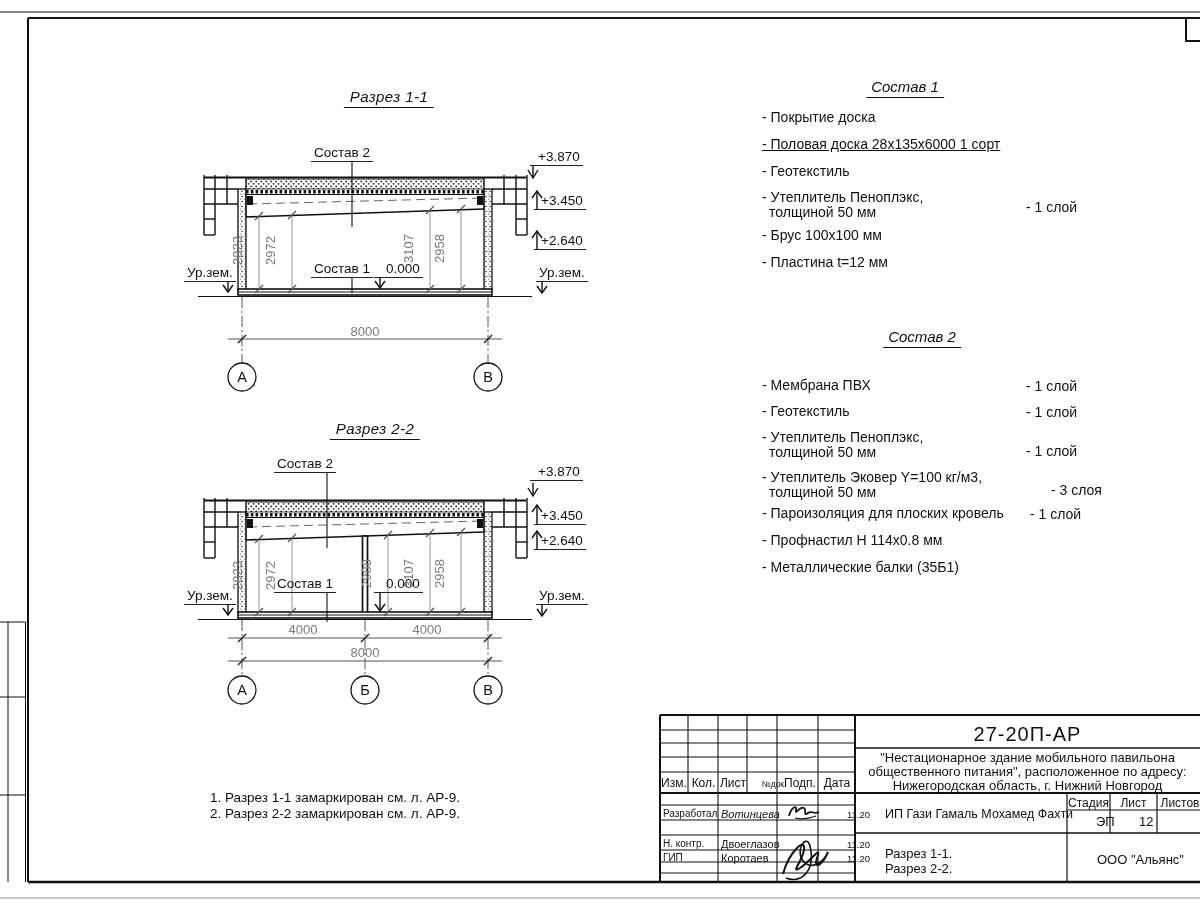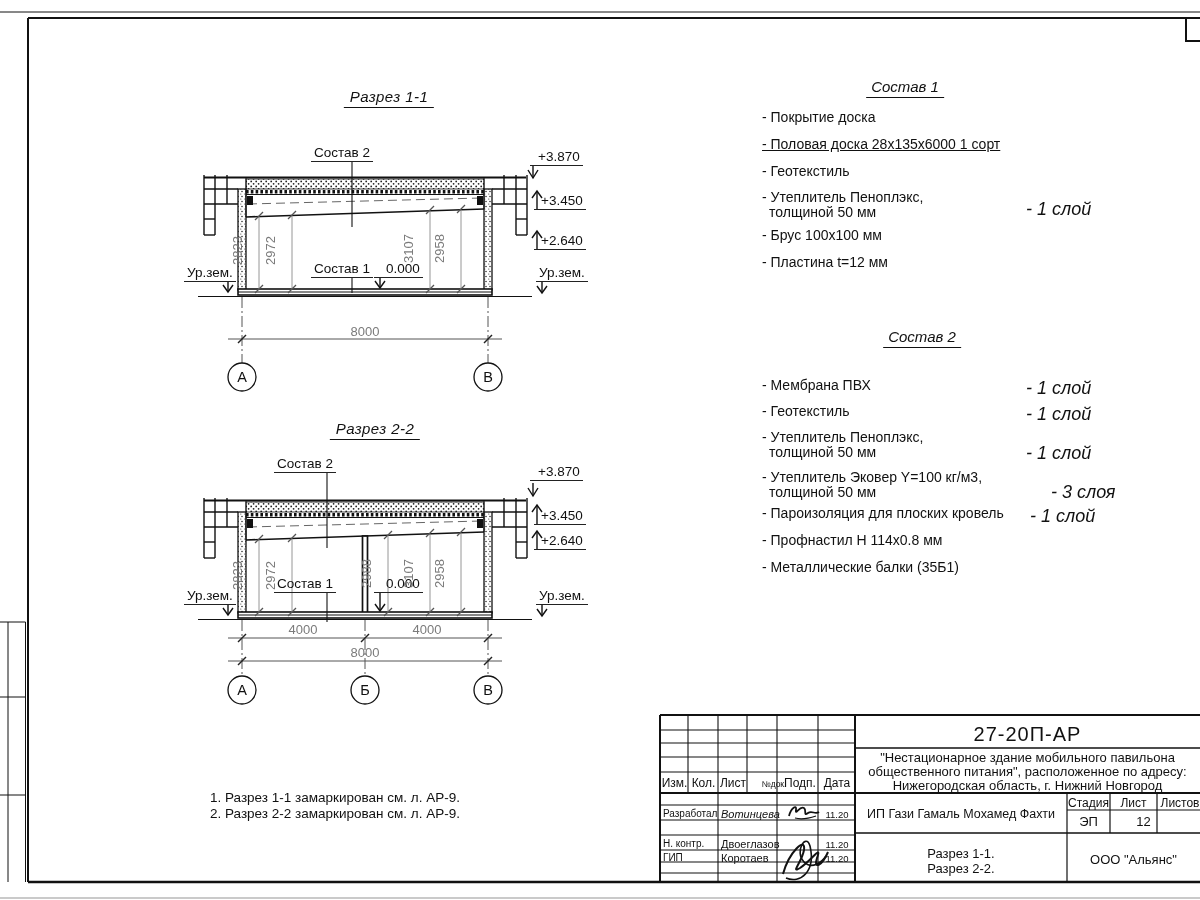--- a/index.html
+++ b/index.html
@@ -8,27 +8,27 @@
   svg.geo{position:absolute;left:0;top:0;z-index:0;}
   .t{position:absolute;white-space:nowrap;z-index:2;}
   .ctr{transform:translateX(-50%);}
   .ttl{font-style:italic;font-size:15px;letter-spacing:.4px;border-bottom:1.4px solid #111;padding:0 6px 2px;}
   .ann{font-size:13.5px;line-height:15px;border-bottom:1.2px solid #222;padding:0 3px 1px;}
   .dim{font-size:13px;color:#7b7b7b;line-height:13px;}
   .vdim{font-size:13px;color:#7b7b7b;line-height:13px;transform:rotate(-90deg);transform-origin:left bottom;}
   .axl{width:28px;text-align:center;font-size:14.5px;line-height:14px;}
   .list-head{font-style:italic;font-size:15px;border-bottom:1.3px solid #111;padding:0 5px 2px;}
   .li{font-size:14px;line-height:15px;}
-  .qty{font-size:18px;font-style:italic;}
+  .qty{font-size:14px;}
   .note{font-size:13.5px;line-height:16.5px;}
   .tb{font-size:11px;}
   .tb-head{font-size:12px;text-align:center;}
   .tb-doc{font-size:20px;letter-spacing:1px;text-align:center;}
   .tb-proj{font-size:13px;line-height:14.5px;text-align:center;}
-  .tb-cell{text-align:center;}
+  .tb-cell{text-align:left;padding-left:28px;}
 </style>
 </head>
 <body>
 
 <svg class="geo" width="1200" height="900" viewBox="0 0 1200 900">
   <defs>
     <pattern id="stip" width="5" height="5" patternUnits="userSpaceOnUse">
       <circle cx="1.2" cy="1.4" r="0.9" fill="#222"></circle>
       <circle cx="3.6" cy="3.8" r="0.9" fill="#222"></circle>
     </pattern>
@@ -342,21 +342,21 @@
 <span class="t tb-proj" style="left:857px;top:779px;width:341px;">Нижегородская область, г. Нижний Новгород</span>
 <span class="t tb tb-cell" style="left:857px;top:807px;width:208px;font-size:12.5px;">ИП Гази Гамаль Мохамед Фахти</span>
 <span class="t tb-head" style="left:1068px;top:796px;width:41px;">Стадия</span>
 <span class="t tb-head" style="left:1111px;top:796px;width:45px;">Лист</span>
 <span class="t tb-head" style="left:1158px;top:796px;width:44px;">Листов</span>
 <span class="t tb-cell" style="left:1068px;top:814px;width:41px;font-size:13px;">ЭП</span>
 <span class="t tb-cell" style="left:1111px;top:814px;width:65px;font-size:13px;">12</span>
 <span class="t tb-cell" style="left:857px;top:846px;width:208px;font-size:13px;">Разрез 1-1.</span>
 <span class="t tb-cell" style="left:857px;top:861px;width:208px;font-size:13px;">Разрез 2-2.</span>
 <span class="t tb-cell" style="left:1069px;top:852px;width:129px;font-size:13px;">ООО "Альянс"</span>
-<span class="t tb-head" style="left:661px;top:776px;width:27px;">Изм.</span>
+<span class="t tb-head" style="left:661px;top:776px;width:14px;">Изм.</span>
 <span class="t tb-head" style="left:689px;top:776px;width:29px;">Кол.</span>
 <span class="t tb-head" style="left:719px;top:776px;width:28px;">Лист</span>
 <span class="t tb-head" style="left:748px;top:779px;width:52px;font-size:8.5px;">№док.</span>
 <span class="t tb-head" style="left:778px;top:776px;width:44px;">Подп.</span>
 <span class="t tb-head" style="left:819px;top:776px;width:36px;">Дата</span>
 <span class="t tb" style="left:663px;top:808px;font-size:10px;">Разработал</span>
 <span class="t tb" style="left:721px;top:808px;font-style:italic;">Вотинцева</span>
 <span class="t tb-cell" style="left:819px;top:809px;width:36px;font-size:9.5px;">11.20</span>
 <span class="t tb" style="left:663px;top:838px;font-size:10px;">Н. контр.</span>
 <span class="t tb" style="left:721px;top:838px;">Двоеглазов</span>

